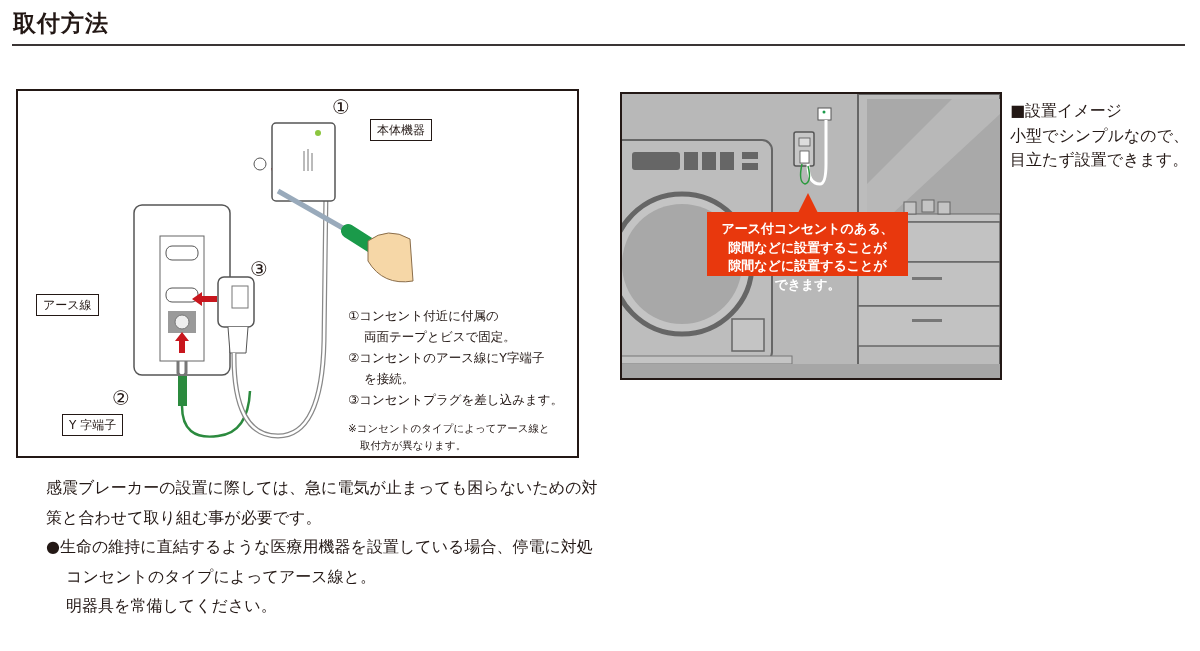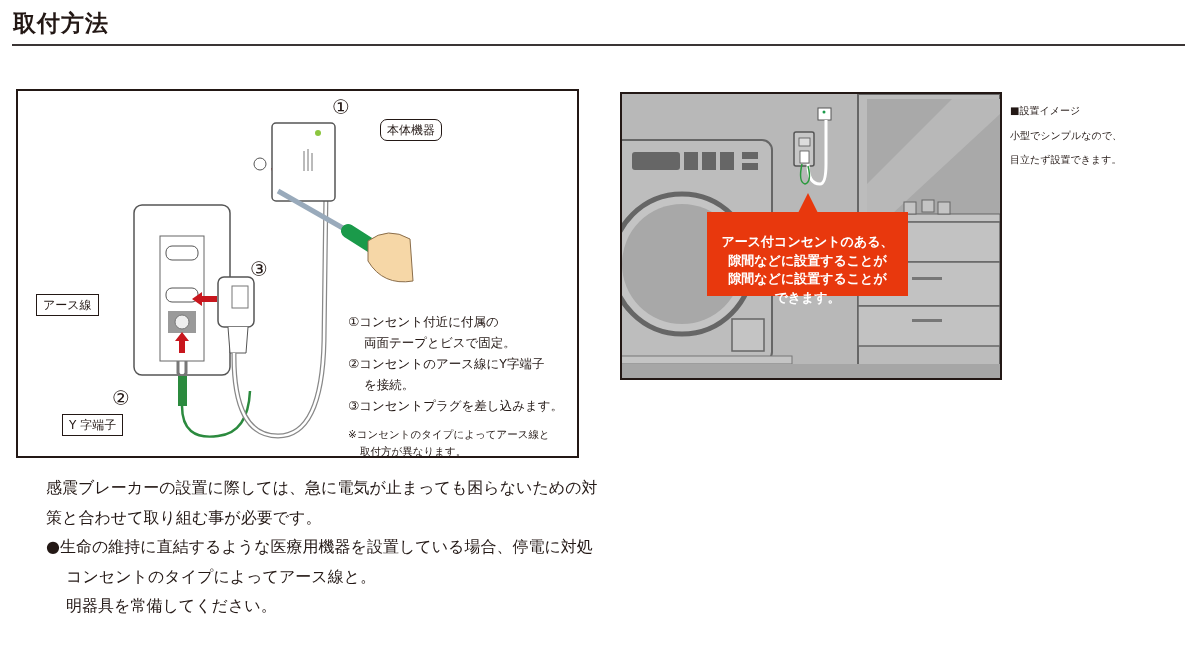--- a/index.html
+++ b/index.html
@@ -7,34 +7,34 @@
          font-family:"DejaVu Sans", "Liberation Sans", sans-serif; color:#231815; }
   .title { position:absolute; left:13px; top:8px; font-size:23px; font-weight:bold; letter-spacing:1px;text-align:center; }
   .rule { position:absolute; left:12px; top:44px; width:1173px; height:2px; background:#3a3535; }
 
   .figure-box { position:absolute; left:16px; top:89px; width:559px; height:365px;
                 border:2px solid #231815; background:#fff; overflow:hidden; }
   .figure-box svg { position:absolute; left:0; top:0; }
   .label-box { position:absolute; border:1.5px solid #231815; background:#fff;
                font-size:12px; padding:2px 6px; line-height:16px; white-space:nowrap; }
   .circled { position:absolute; font-size:20px; line-height:20px; }
-  .steps { position:absolute; left:330px; top:220px; font-size:12.5px; line-height:21px; }
+  .steps { position:absolute; left:330px; top:214px; font-size:12.5px; line-height:21px; }
   .steps .indent { padding-left:16px; }
   .steps .note { font-size:10.5px; line-height:17px; margin-top:10px; }
 
   .photo { position:absolute; left:620px; top:92px; width:378px; height:284px;
            border:2px solid #231815; background:#b4b4b4; overflow:hidden; }
-  .callout { position:absolute; left:85px; top:118px; width:201px; height:84px;
+  .callout { position:absolute; left:85px; top:118px; width:201px; height:64px;
              background:#e8380d; color:#fff; font-weight:bold; font-size:13px;
-             line-height:18.5px; text-align:center; padding-top:21px; box-sizing:border-box; }
+             line-height:18.5px; text-align:center; padding-top:8px; box-sizing:border-box; }
   .callout-tail { position:absolute; left:176px; top:99px; width:0; height:0;
                   border-left:10px solid transparent; border-right:10px solid transparent;
                   border-bottom:20px solid #e8380d; }
 
-  .side-text { position:absolute; left:1010px; top:99px; font-size:10px; line-height:24.5px; }
+  .side-text { position:absolute; left:1010px; top:99px; font-size:16px; line-height:24.5px; }
 
   .body-text { position:absolute; left:13px; top:473px; width:575px; font-size:16px; line-height:29.5px;margin-left:33px; }
   .body-text .bullet-cont { padding-left:20px; }
 </style>
 </head>
 <body>
 
 <div class="title">取付方法</div>
 <div class="rule"></div>
 
@@ -74,21 +74,21 @@
 
     <line x1="260" y1="100" x2="330" y2="140" stroke="#9ab" stroke-width="5"></line>
     <line x1="330" y1="140" x2="385" y2="175" stroke="#1a9a4a" stroke-width="14" stroke-linecap="round"></line>
     <path d="M350 150 Q370 135 392 148 L395 190 Q365 195 350 170 Z" fill="#f6d7a7" stroke="#8a6d4a" stroke-width="1"></path>
   </svg>
 
   <div class="circled" style="left:314px;top:6px;">①</div>
   <div class="circled" style="left:232px;top:168px;">③</div>
   <div class="circled" style="left:94px;top:297px;">②</div>
 
-  <div class="label-box" style="left:362px;top:28px;border-radius:7px;">本体機器</div>
+  <div class="label-box" style="left:352px;top:28px;">本体機器</div>
   <div class="label-box" style="left:18px;top:203px;">アース線</div>
   <div class="label-box" style="left:44px;top:323px;">Y 字端子</div>
 
   <div class="steps">
     <div>①コンセント付近に付属の</div>
     <div class="indent">両面テープとビスで固定。</div>
     <div>②コンセントのアース線にY字端子</div>
     <div class="indent">を接続。</div>
     <div>③コンセントプラグを差し込みます。</div>
     <div class="note">

